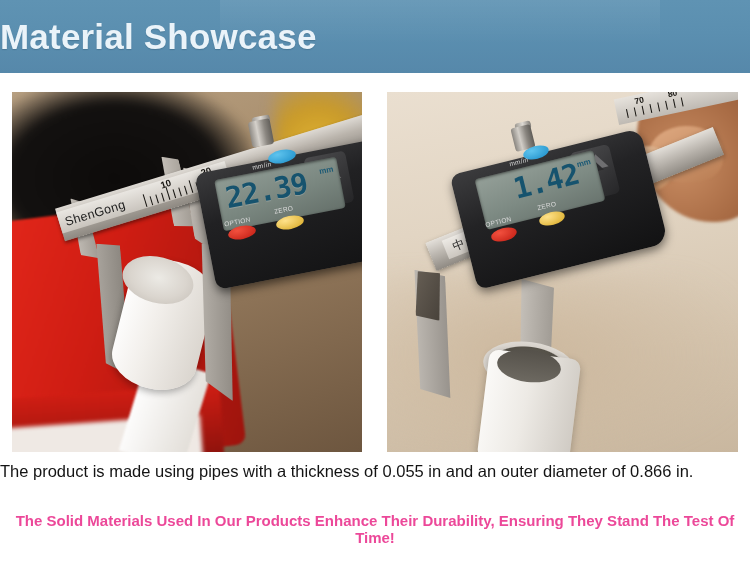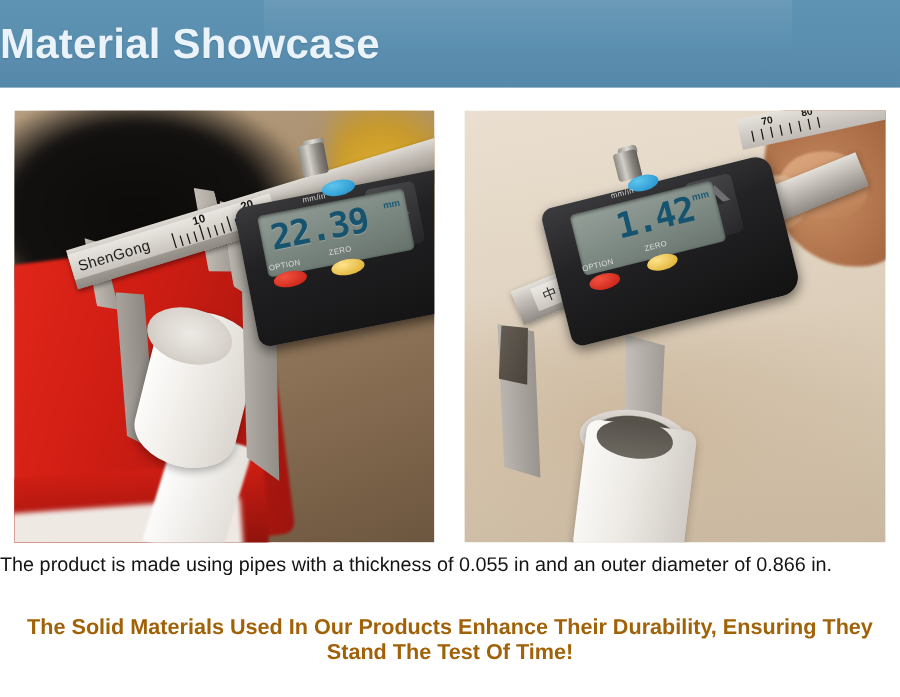--- a/index.html
+++ b/index.html
@@ -197,21 +197,21 @@
   .r-tri2{position:absolute;left:204px;top:70px;width:0;height:0;transform:rotate(-14deg);
     border-left:6px solid transparent;border-right:6px solid transparent;border-bottom:9px solid #2b2b2d;}
 
   
   .caption-primary{
     position:absolute;left:0;top:462px;width:750px;text-align:left;
     font-size:16.5px;color:#141414;font-weight:normal;
   }
   .caption-secondary{
     position:absolute;left:0;top:512px;width:750px;text-align:center;
-    font-size:18px;color:#a16207;font-weight:bold;
+    font-size:15px;color:#ec4899;font-weight:bold;
   }
 </style>
 </head>
 <body>
 
 <div class="header-band">
   <div class="header-title">Material Showcase</div>
 </div>
 
 <div class="photo-row">

